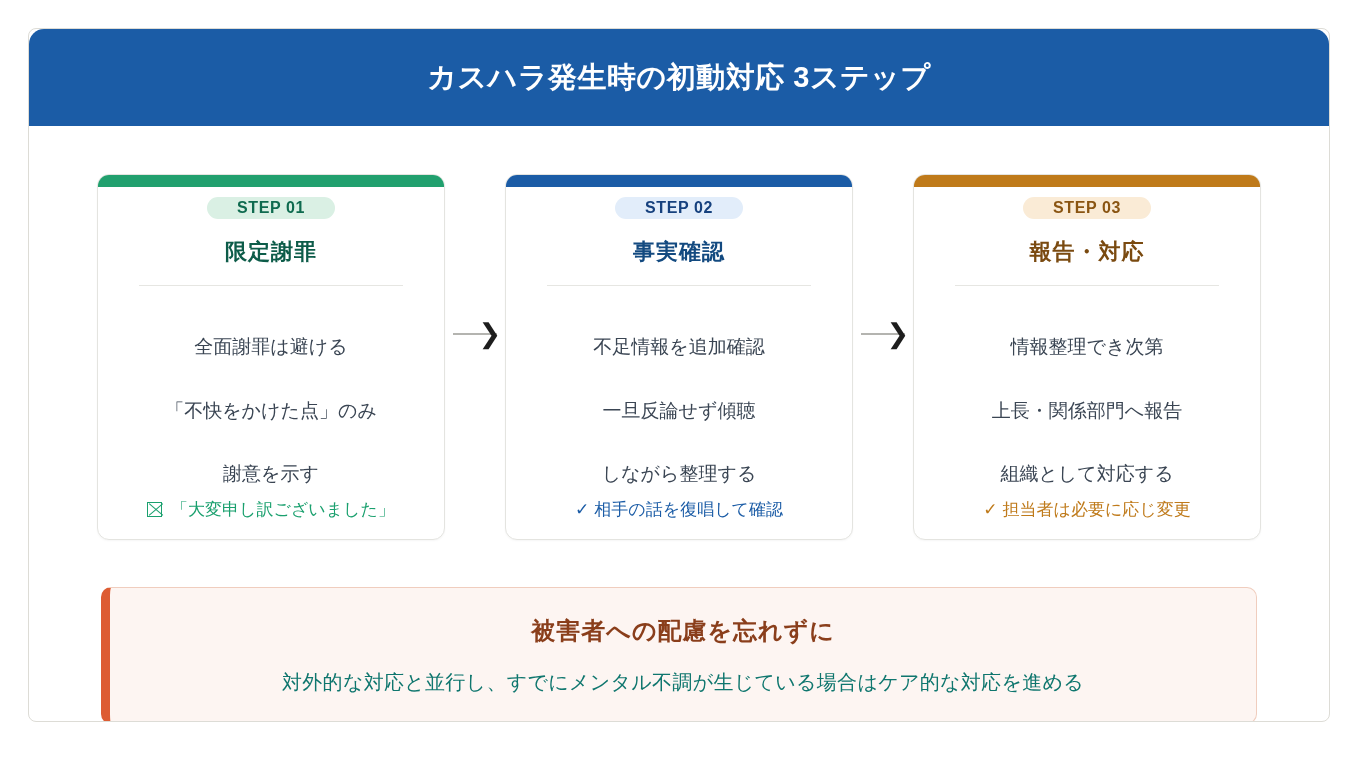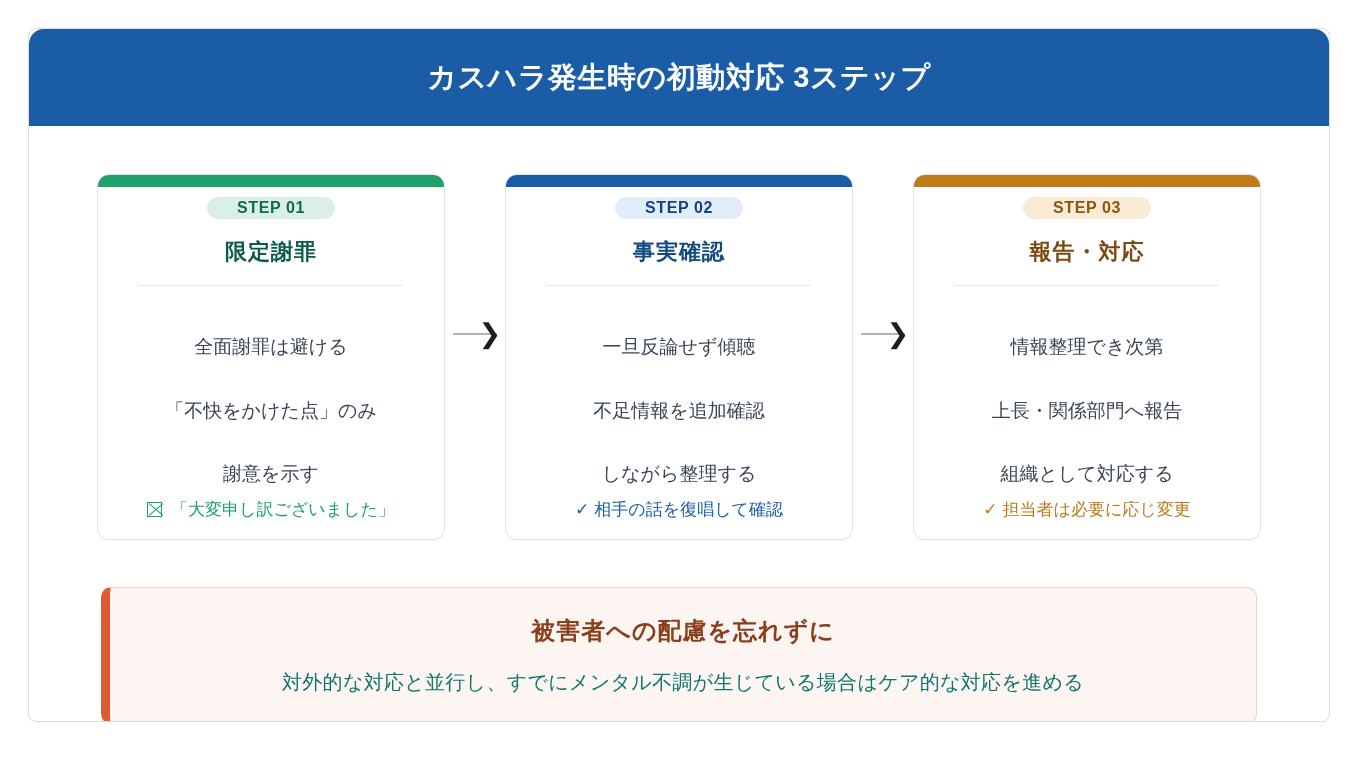--- a/index.html
+++ b/index.html
@@ -245,22 +245,22 @@
       <span class="arrow-line"></span>
       <span class="arrow-head">❯</span>
     </div>
 
     <div class="card card-2">
       <div class="card-accent"></div>
       <div class="badge">STEP 02</div>
       <div class="card-title">事実確認</div>
       <div class="card-divider"></div>
       <div class="card-lines">
+        <div class="card-line">不足情報を追加確認</div>
         <div class="card-line">一旦反論せず傾聴</div>
-        <div class="card-line">不足情報を追加確認</div>
         <div class="card-line">しながら整理する</div>
       </div>
       <div class="card-tip">
         <span class="tip-mark">✓</span>
         <span>相手の話を復唱して確認</span>
       </div>
     </div>
 
     <div class="arrow">
       <span class="arrow-line"></span>

